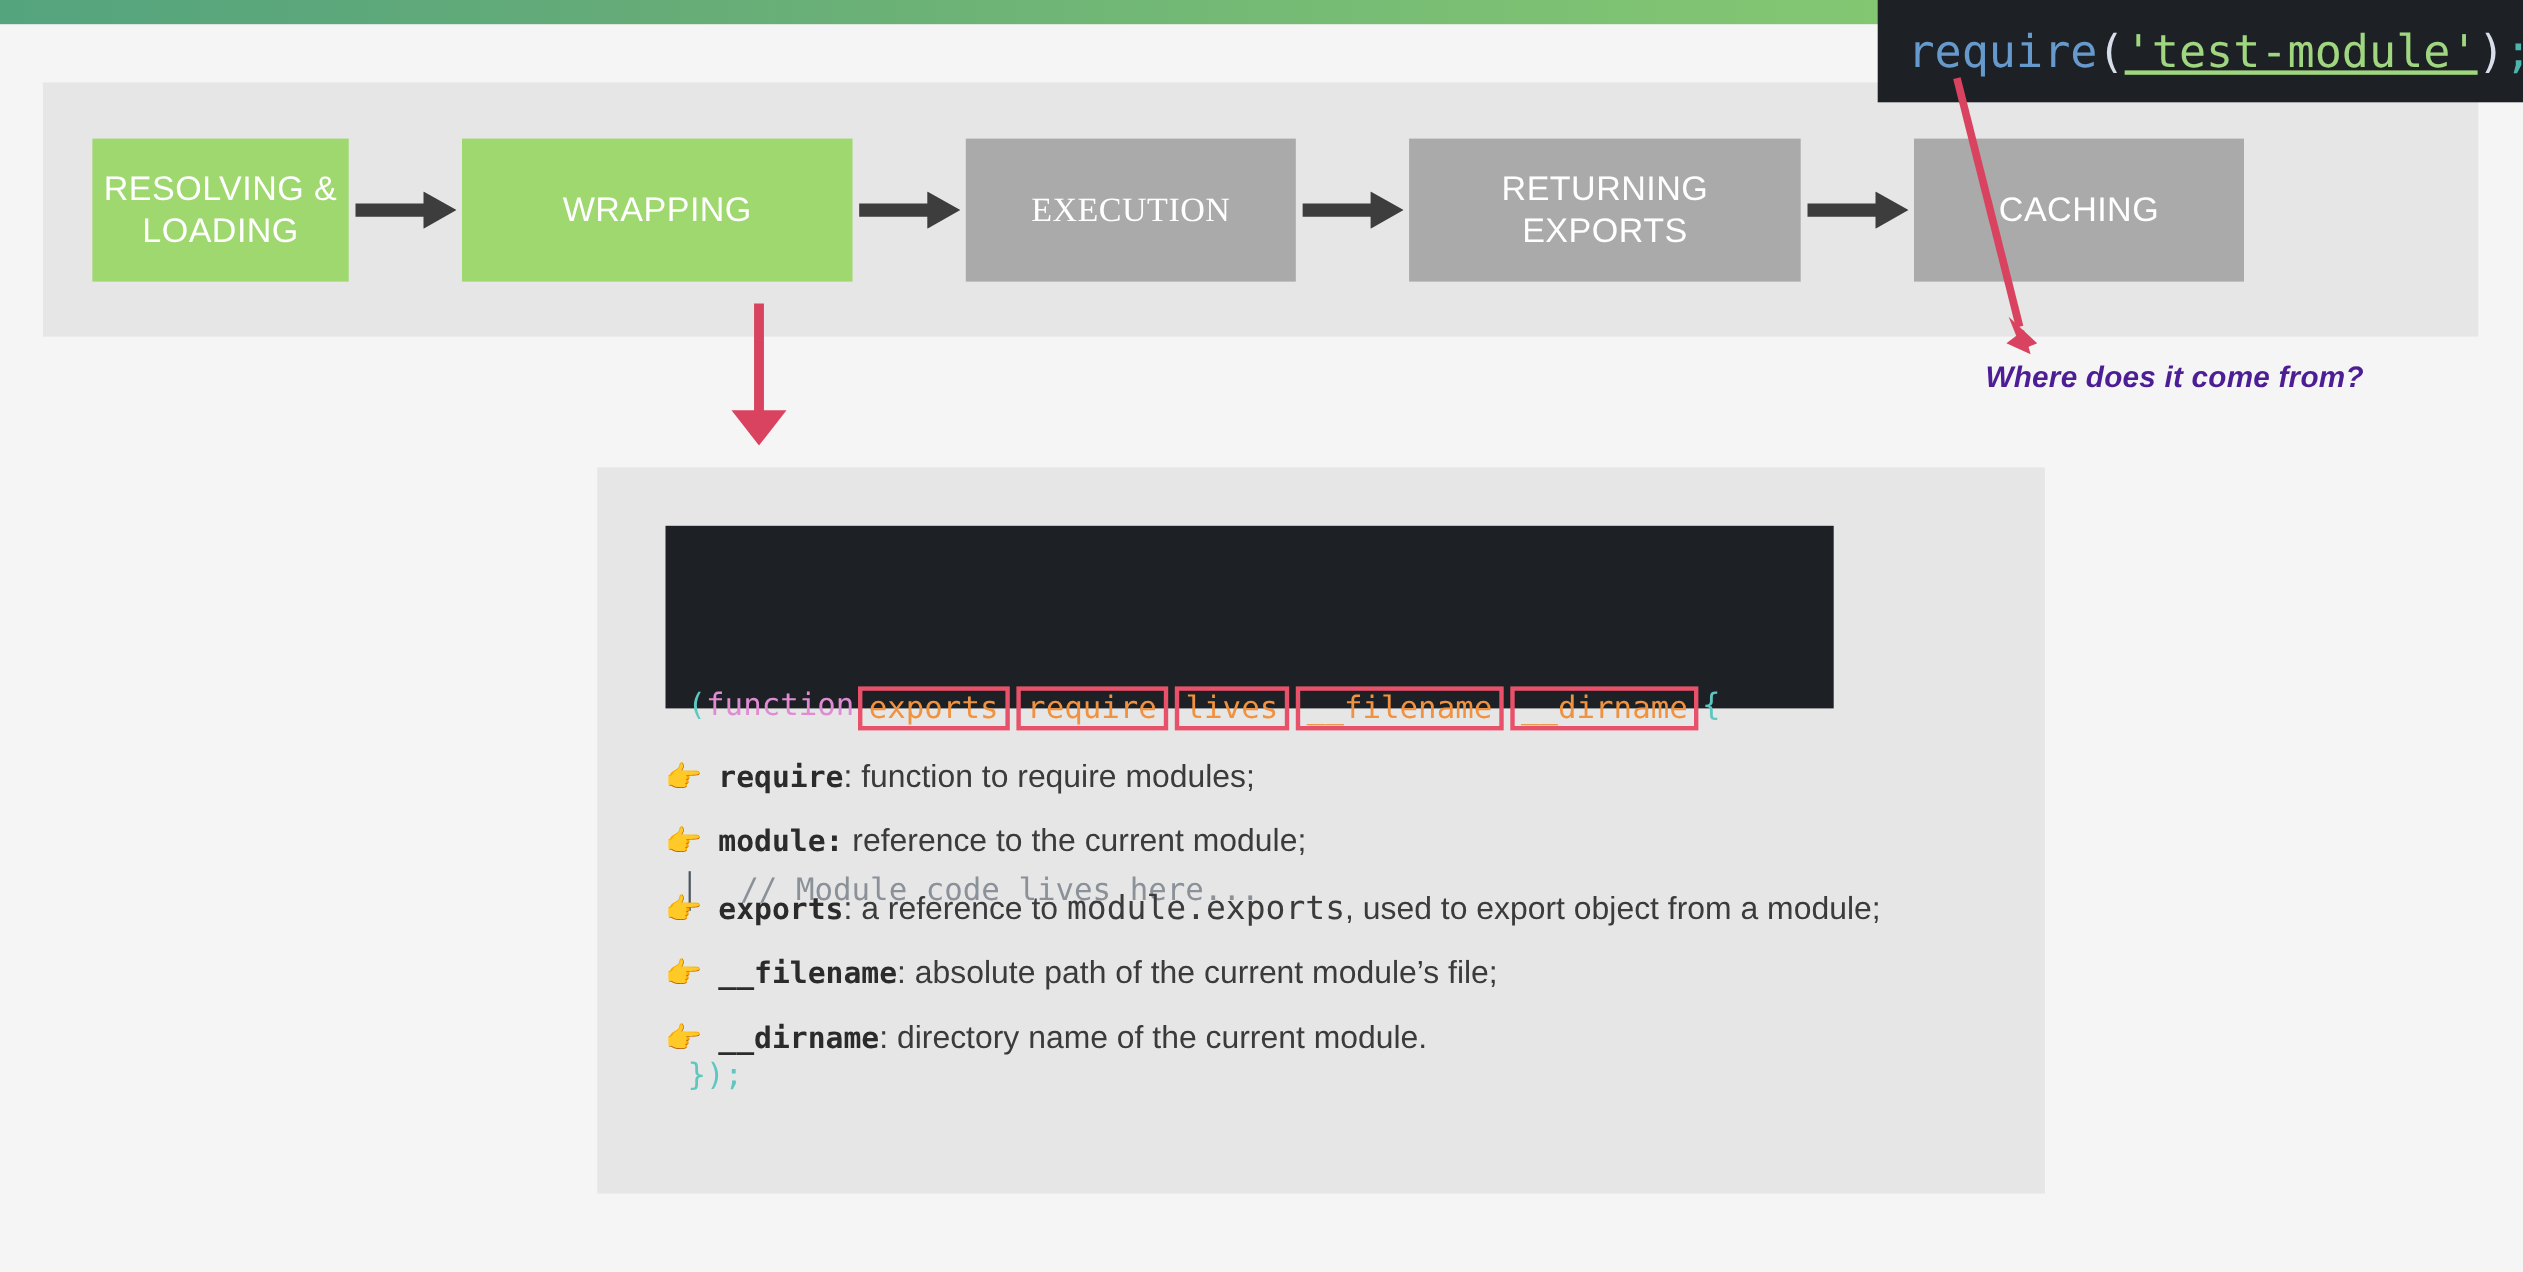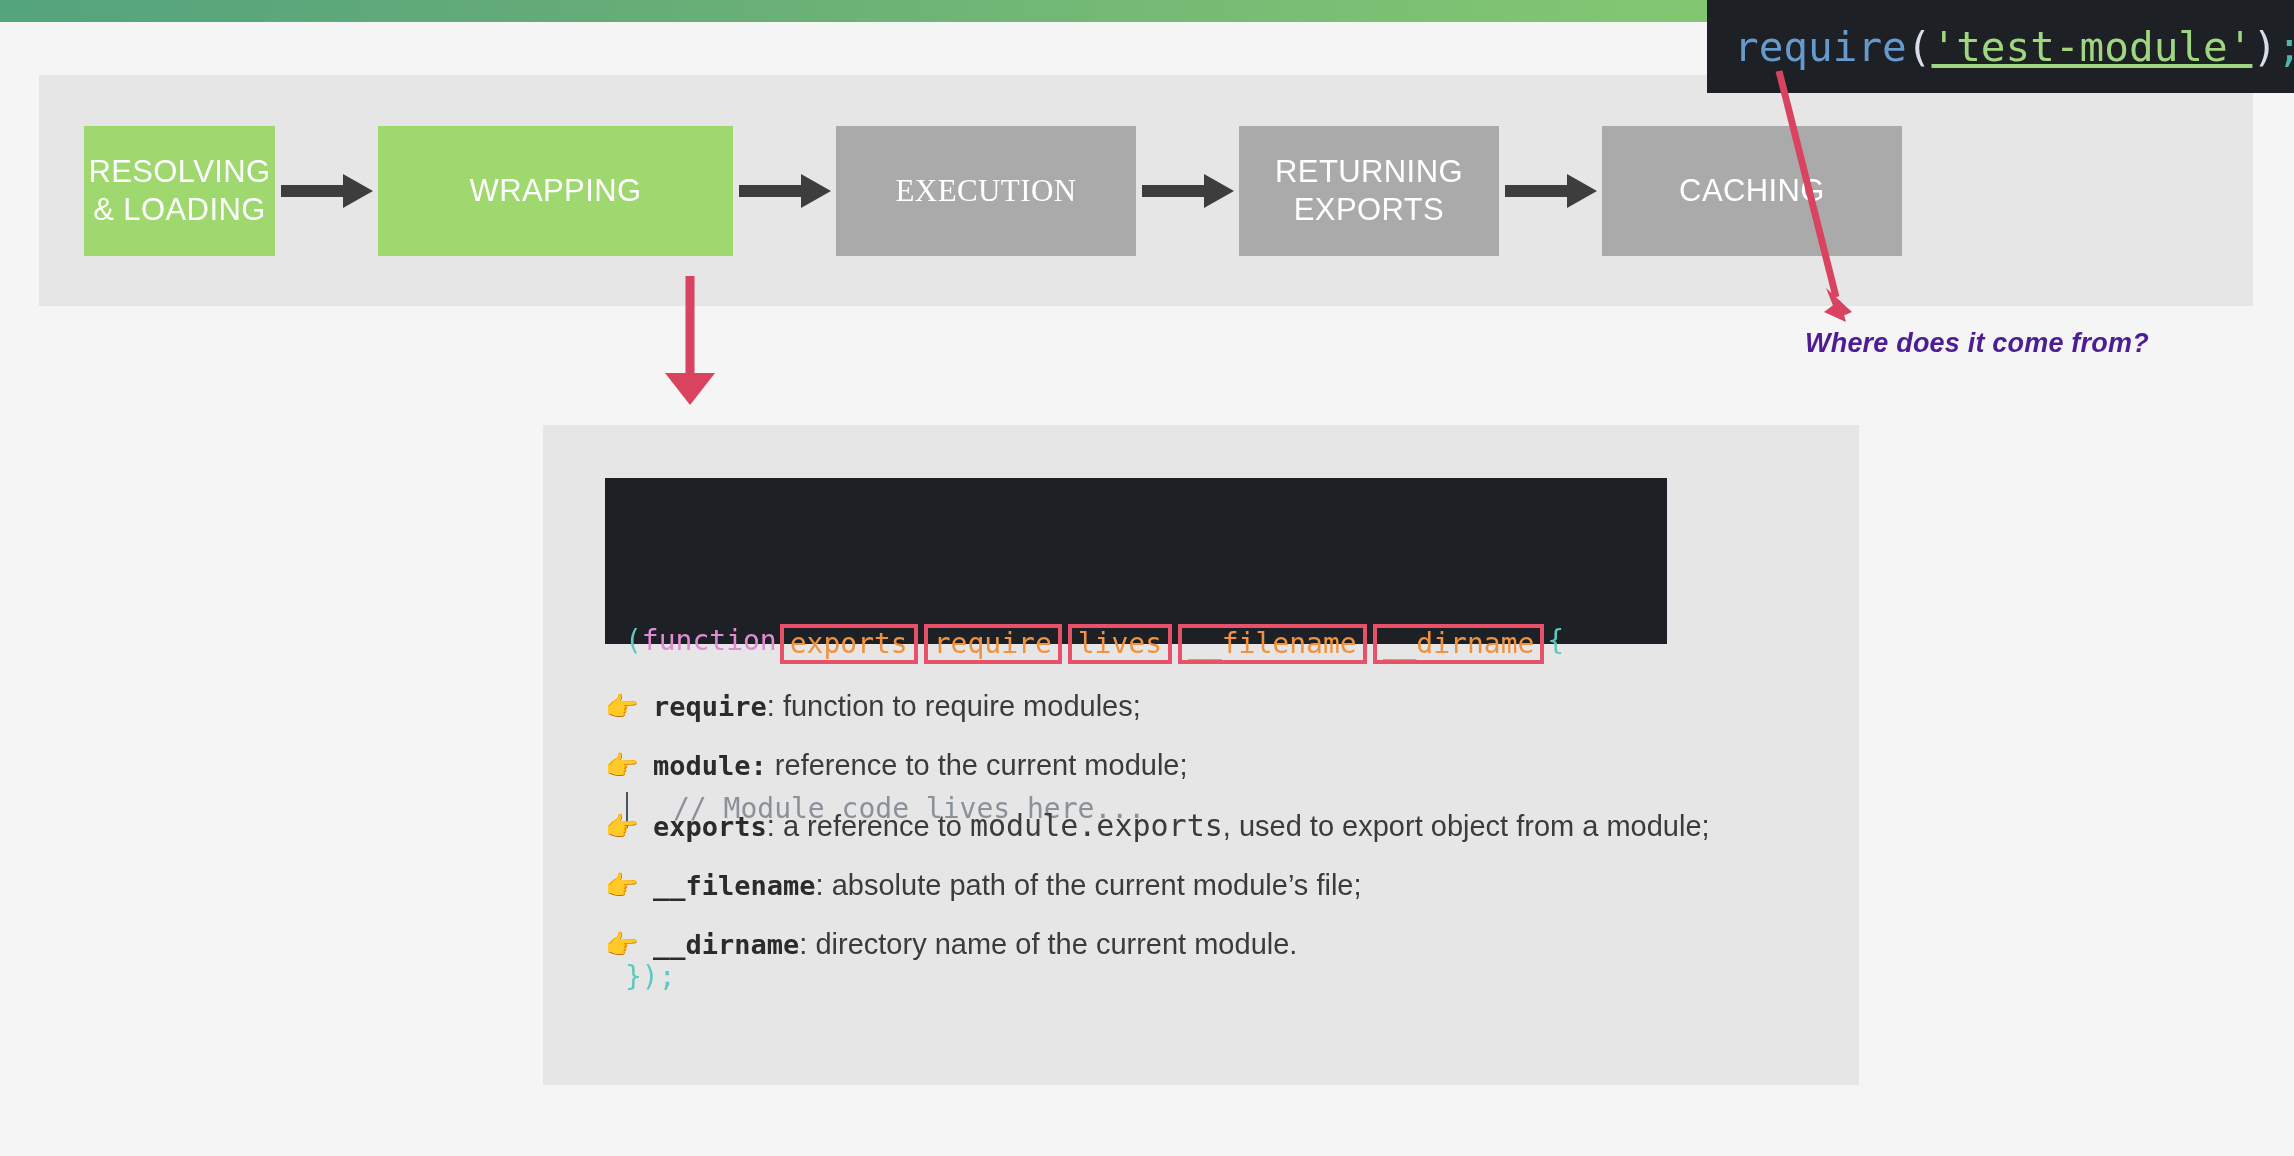--- a/index.html
+++ b/index.html
@@ -185,21 +185,21 @@
   }
 </style>
 </head>
 <body>
 
 <div class="top-gradient"></div>
 
 <div class="flow-band">
   <div class="flow-row">
 
-    <div class="flow-box green" style="width:191px;">
+    <div class="flow-box green" style="width:233px;">
       <span>RESOLVING &amp; LOADING</span>
     </div>
 
     <div class="flow-arrow">
       <svg width="92" height="34" viewBox="0 0 92 34" aria-hidden="true">
         <path d="M0 11 L62 11 L62 0 L92 17 L62 34 L62 23 L0 23 Z" fill="#3d3d3d"></path>
       </svg>
     </div>
 
     <div class="flow-box green" style="width:355px;">
@@ -215,21 +215,21 @@
     <div class="flow-box grey" style="width:300px;font-family:Liberation Serif, serif;">
       <span>EXECUTION</span>
     </div>
 
     <div class="flow-arrow">
       <svg width="92" height="34" viewBox="0 0 92 34" aria-hidden="true">
         <path d="M0 11 L62 11 L62 0 L92 17 L62 34 L62 23 L0 23 Z" fill="#3d3d3d"></path>
       </svg>
     </div>
 
-    <div class="flow-box grey" style="width:260px;">
+    <div class="flow-box grey" style="width:356px;">
       <span>RETURNING EXPORTS</span>
     </div>
 
     <div class="flow-arrow">
       <svg width="92" height="34" viewBox="0 0 92 34" aria-hidden="true">
         <path d="M0 11 L62 11 L62 0 L92 17 L62 34 L62 23 L0 23 Z" fill="#3d3d3d"></path>
       </svg>
     </div>
 
     <div class="flow-box grey" style="width:300px;">

